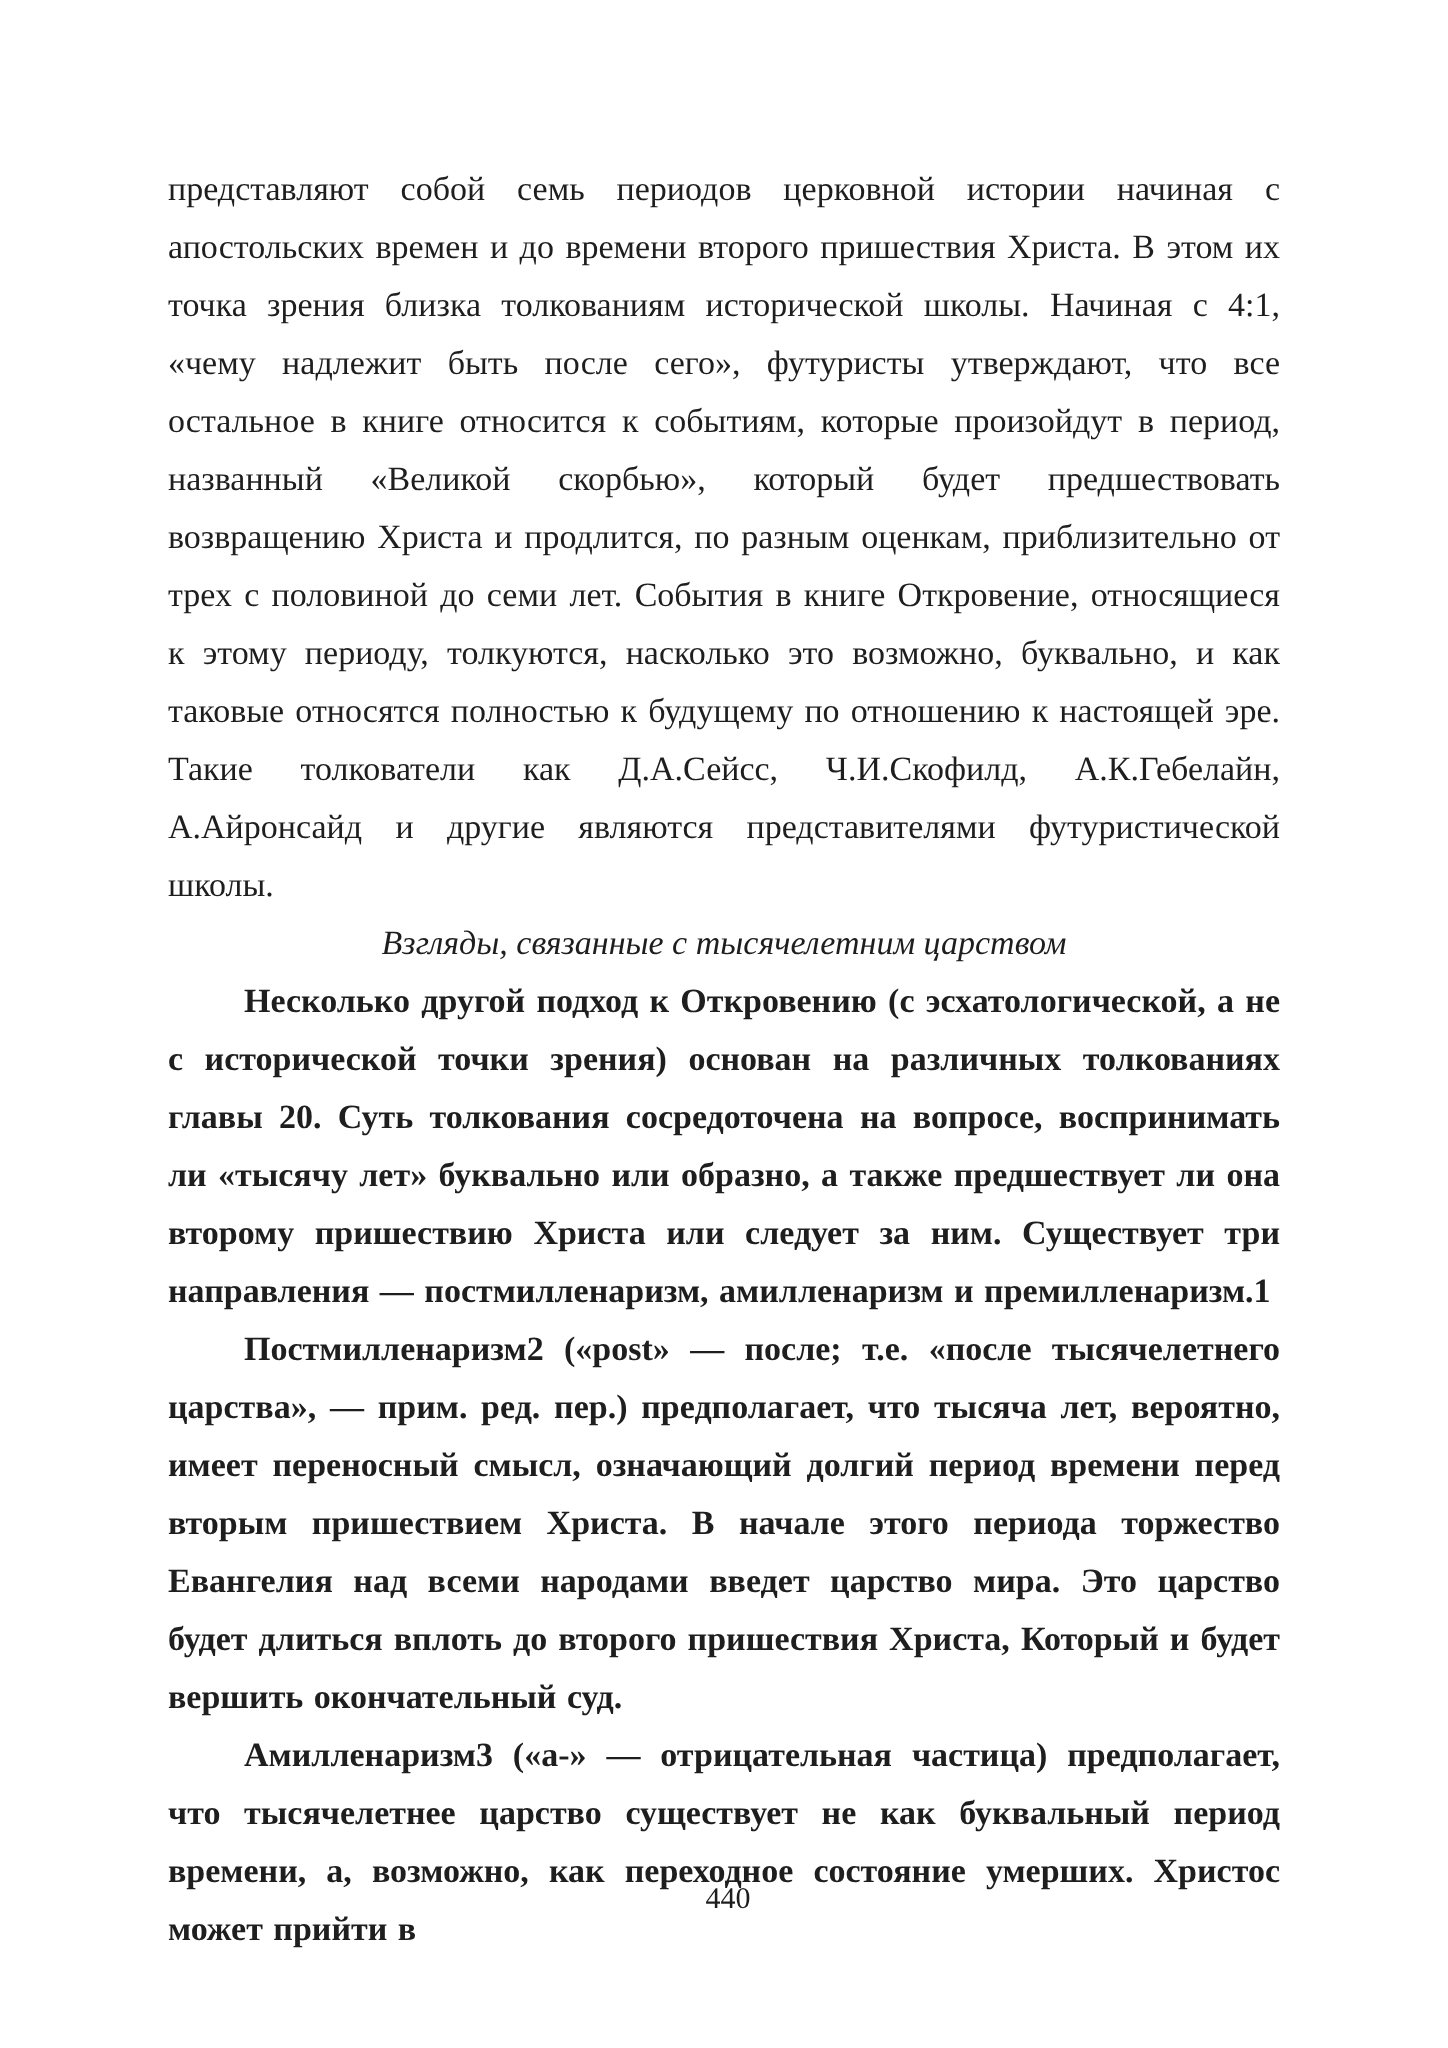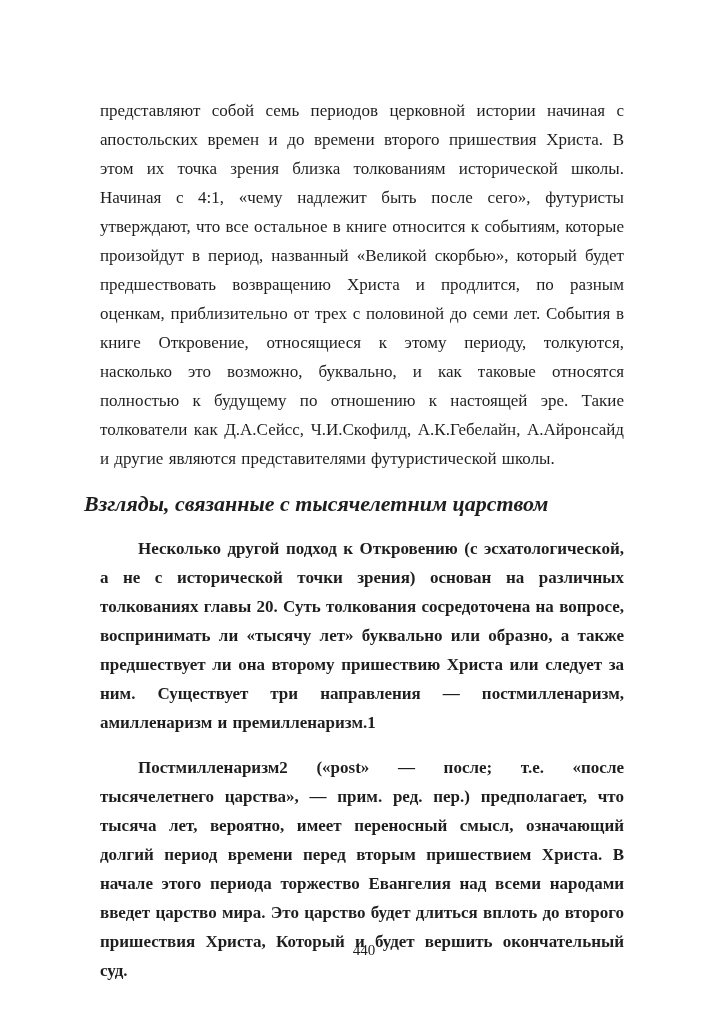--- a/index.html
+++ b/index.html
@@ -16,38 +16,38 @@
     color: #1e1e1e;
     overflow: hidden;
   }
   .text-block {
     position: absolute;
     left: 84px;
     top: 80px;
     width: 556px;
   }
   .para {
-    margin: 16px;
+    margin: 0;
     font-size: 17px;
     line-height: 29px;
     text-align: justify;
     text-justify: inter-word;
     word-spacing: 1px;
   }
   .para.indent {
     text-indent: 38px;
     font-weight: bold;
   }
   .heading {
     margin: 0;
-    font-size: 22px;
+    font-size: 17px;
     line-height: 29px;
-    font-weight: bold;
+    font-weight: normal;
     font-style: italic;
-    text-align: left;
+    text-align: center;
   }
   .page-number {
     position: absolute;
     left: 2px;
     top: 940px;
     width: 100%;
     text-align: center;
     font-size: 15px;
     line-height: 20px;
     color: #1e1e1e;
@@ -55,15 +55,16 @@
 </style>
 </head>
 <body>
 
 <div class="page">
   <div class="text-block">
     <p class="para">представляют собой семь периодов церковной истории начиная с апостольских времен и до времени второго пришествия Христа. В этом их точка зрения близка толкованиям исторической школы. Начиная с 4:1, «чему надлежит быть после сего», футуристы утверждают, что все остальное в книге относится к событиям, которые произойдут в период, названный «Великой скорбью», который будет предшествовать возвращению Христа и продлится, по разным оценкам, приблизительно от трех с половиной до семи лет. События в книге Откровение, относящиеся к этому периоду, толкуются, насколько это возможно, буквально, и как таковые относятся полностью к будущему по отношению к настоящей эре. Такие толкователи как Д.А.Сейсс, Ч.И.Скофилд, А.К.Гебелайн, А.Айронсайд и другие являются представителями футуристической школы.</p>
     <h2 class="heading">Взгляды, связанные с тысячелетним царством</h2>
     <p class="para indent">Несколько другой подход к Откровению (с эсхатологической, а не с исторической точки зрения) основан на различных толкованиях главы 20. Суть толкования сосредоточена на вопросе, воспринимать ли «тысячу лет» буквально или образно, а также предшествует ли она второму пришествию Христа или следует за ним. Существует три направления — постмилленаризм, амилленаризм и премилленаризм.1</p>
     <p class="para indent">Постмилленаризм2 («post» — после; т.е. «после тысячелетнего царства», — прим. ред. пер.) предполагает, что тысяча лет, вероятно, имеет переносный смысл, означающий долгий период времени перед вторым пришествием Христа. В начале этого периода торжество Евангелия над всеми народами введет царство мира. Это царство будет длиться вплоть до второго пришествия Христа, Который и будет вершить окончательный суд.</p>
+    <p class="para indent">Амилленаризм3 («а-» — отрицательная частица) предполагает, что тысячелетнее царство существует не как буквальный период времени, а, возможно, как переходное состояние умерших. Христос может прийти в</p>
   </div>
   <div class="page-number">440</div>
 </div>
 
 </body></html>

